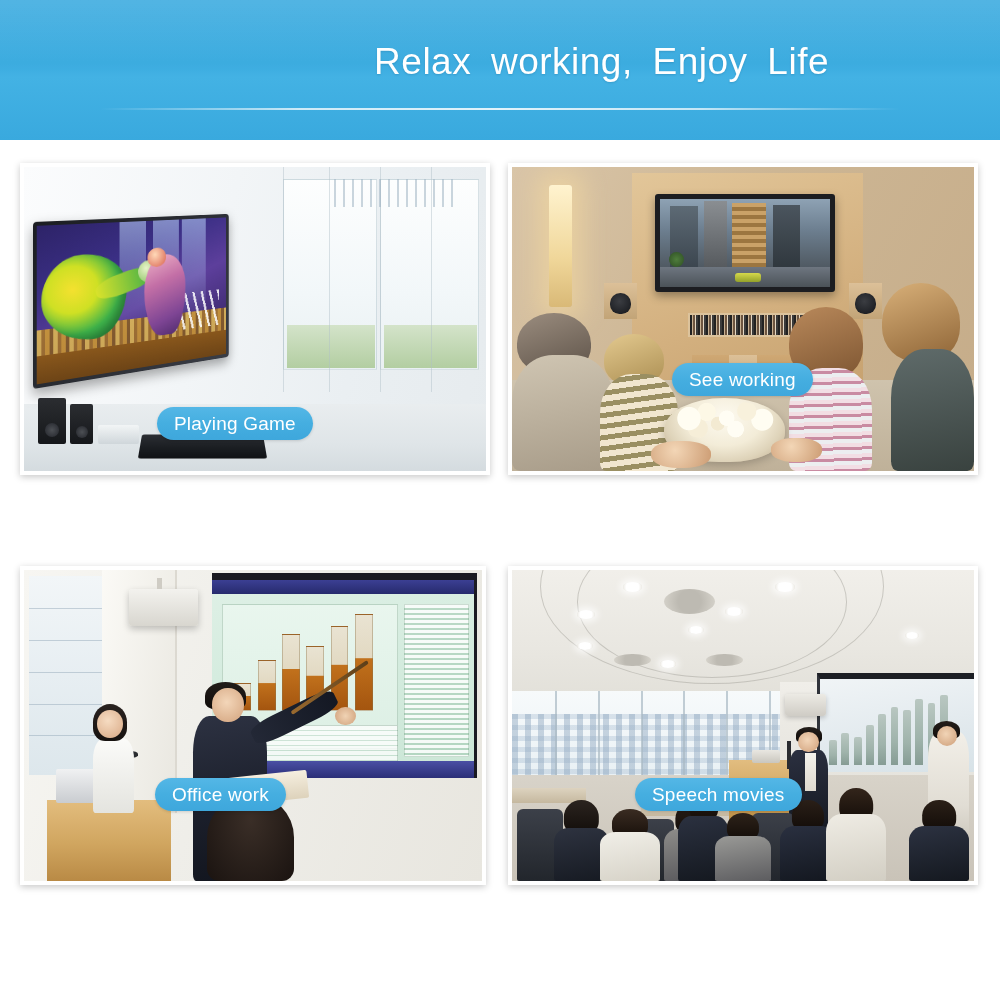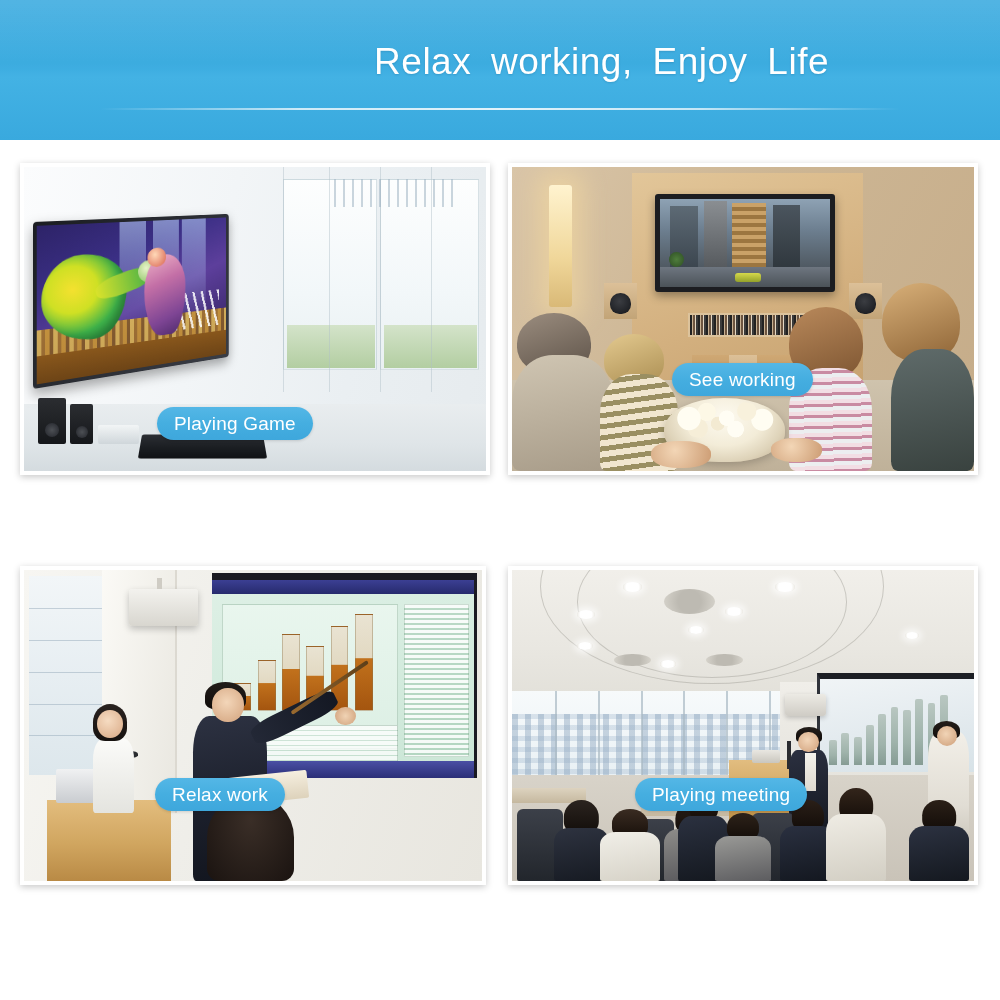--- a/index.html
+++ b/index.html
@@ -585,17 +585,17 @@
   </div>
 </div>
 
 <div class="pill l1">
   <span>Playing Game</span>
 </div>
 <div class="pill l2">
   <span>See working</span>
 </div>
 <div class="pill l3">
-  <span>Relax work</span>
+  <span>Office work</span>
 </div>
 <div class="pill l4">
-  <span>Playing meeting</span>
+  <span>Speech movies</span>
 </div>
 
 </body></html>

